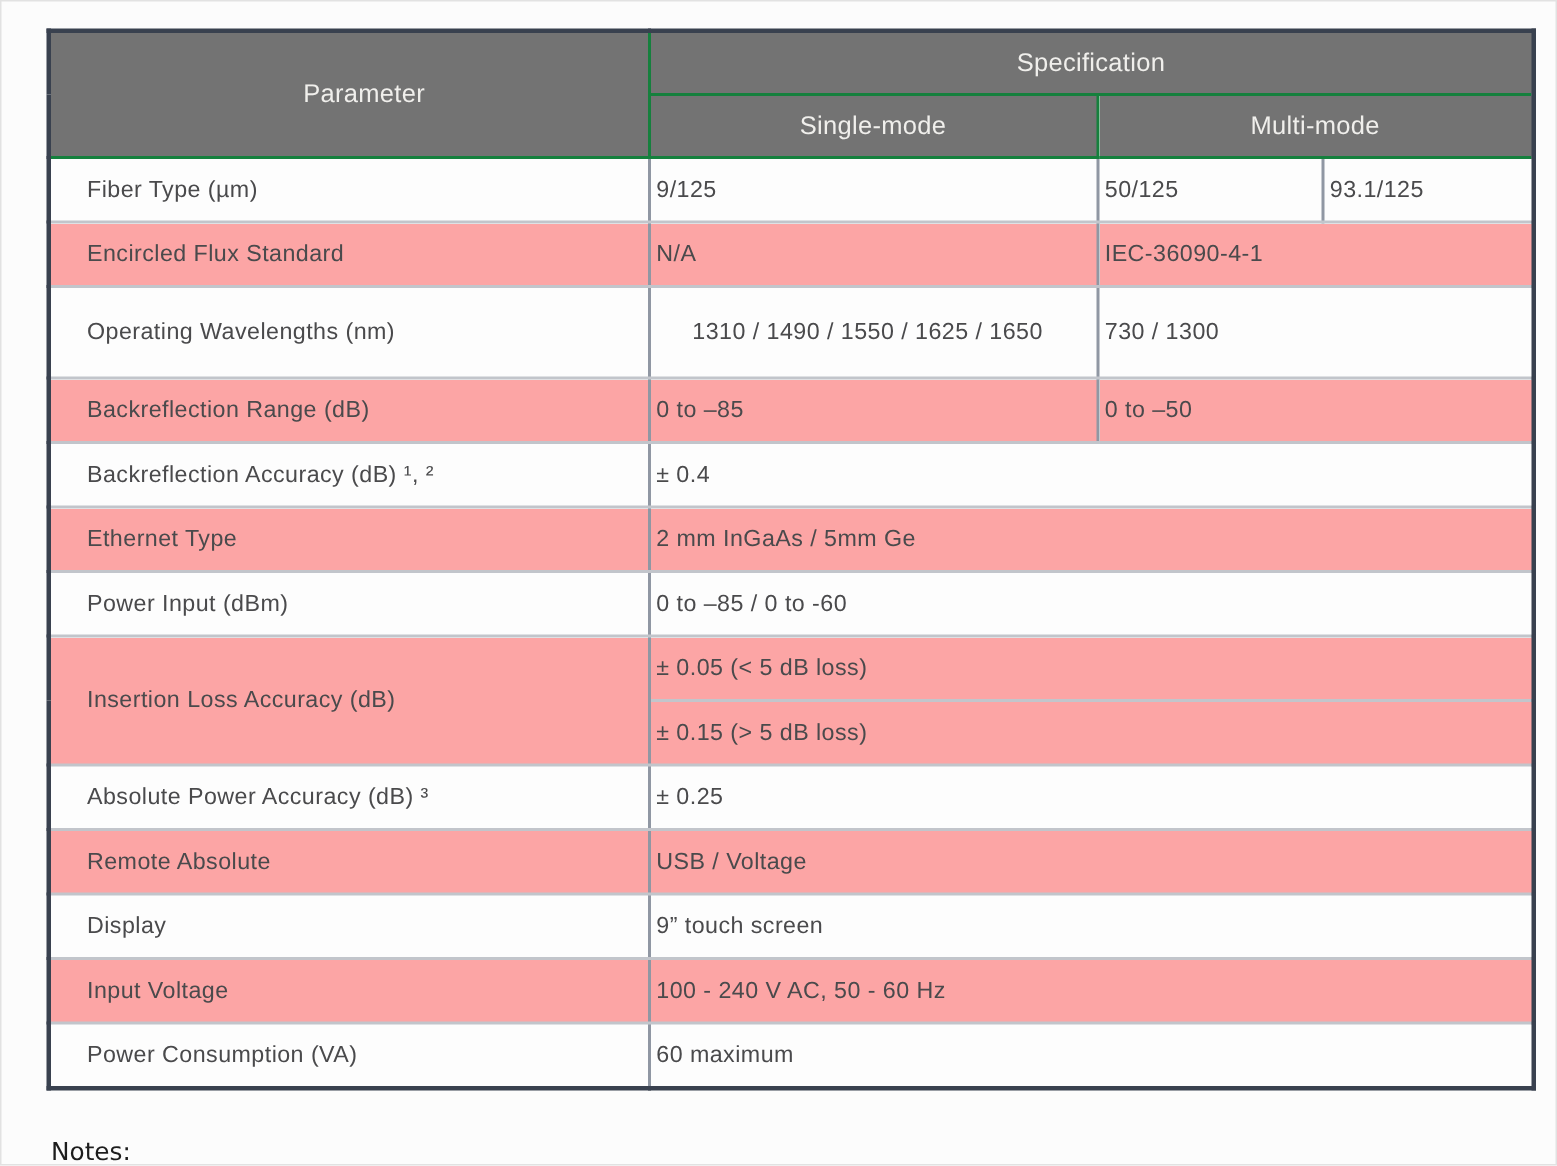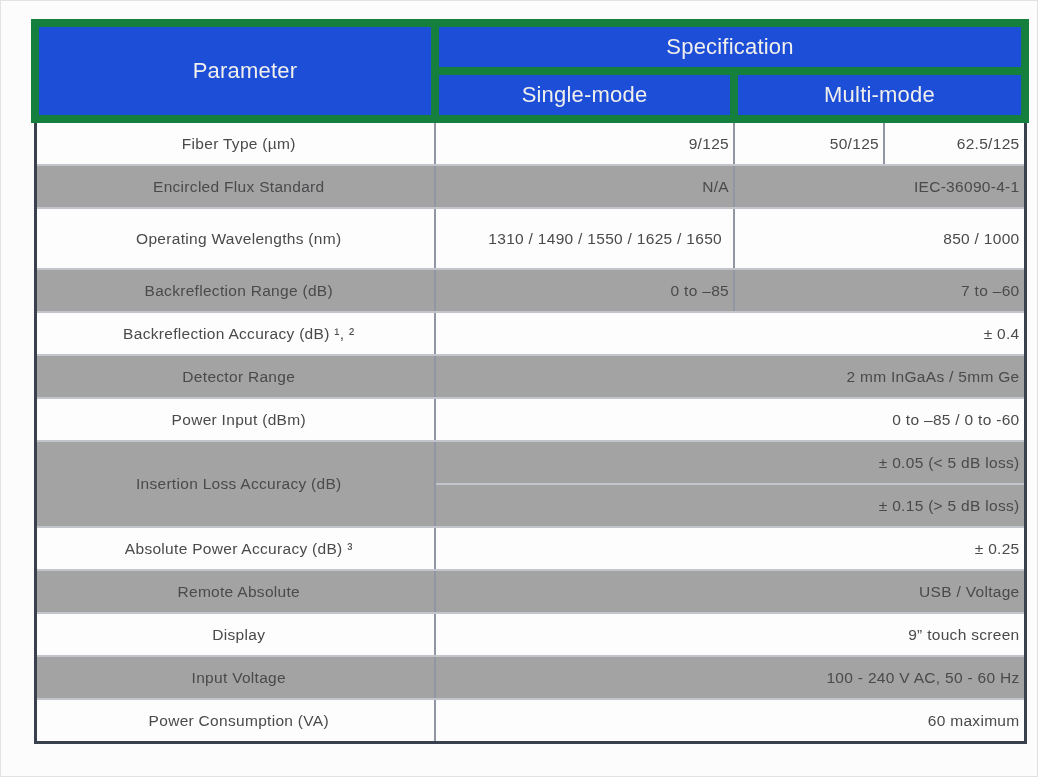--- a/index.html
+++ b/index.html
@@ -18,52 +18,52 @@
     width:990px;
     margin:18px 0 0 30px;
     border:3px solid #39414f;
   }
   .spec-table td {
     overflow:hidden;
     font-weight:normal;
   }
   
   tr.hdr td {
-    background:#1d4ed8;
+    background:#737373;
     color:#f0efec;
-    font-size:22px;
+    font-size:17px;
     letter-spacing:0.2px;
     text-align:center;
     vertical-align:middle;
-    border:8px solid #15803d;
+    border:2px solid #15803d;
   }
   td.param-h { text-align:left; padding-left:21px; }
   tr.hdr-1 td { height:38px; }
   tr.hdr-2 td { height:38px; }
 
   
   tr.body td {
     font-size:15.5px;
     color:#4a4a4c;
     letter-spacing:0.3px;
-    text-align:right;
+    text-align:left;
     vertical-align:middle;
     height:37px;
     border-top:2px solid #c2c5cb;
     border-bottom:2px solid #c2c5cb;
     border-left:2px solid #9097a3;
     border-right:2px solid #9097a3;
     background:#fdfdfd;
     padding:2px 4px;
   }
   tr.body td.param {
-    text-align:center;
-    padding-left:11px;
+    text-align:left;
+    padding-left:24px;
   }
-  tr.alt td { background:#a3a3a3; }
+  tr.alt td { background:#fca5a5; }
   tr.tall td { height:55px; }
 
   
   .notes {
     margin:27px 0 0 33px;
     font-family:"DejaVu Sans", sans-serif;
     font-size:16.5px;
     color:#1d1d1d;
     line-height:28px;
   }
@@ -88,48 +88,48 @@
     </tr>
     <tr class="hdr hdr-2">
       <td>Single-mode</td>
       <td colspan="2">Multi-mode</td>
     </tr>
 
     <tr class="body">
       <td class="param">Fiber Type (µm)</td>
       <td>9/125</td>
       <td>50/125</td>
-      <td>62.5/125</td>
+      <td>93.1/125</td>
     </tr>
 
     <tr class="body alt">
       <td class="param">Encircled Flux Standard</td>
       <td>N/A</td>
       <td colspan="2">IEC-36090-4-1</td>
     </tr>
 
     <tr class="body tall">
       <td class="param">Operating Wavelengths (nm)</td>
-      <td style="padding:2px 11px;">1310 / 1490 / 1550 / 1625 / 1650</td>
-      <td colspan="2">850 / 1000</td>
+      <td style="padding:2px 28px;">1310 / 1490 / 1550 / 1625 / 1650</td>
+      <td colspan="2">730 / 1300</td>
     </tr>
 
     <tr class="body alt">
       <td class="param">Backreflection Range (dB)</td>
       <td>0 to –85</td>
-      <td colspan="2">7 to –60</td>
+      <td colspan="2">0 to –50</td>
     </tr>
 
     <tr class="body">
       <td class="param">Backreflection Accuracy (dB) ¹, ²</td>
       <td colspan="3">± 0.4</td>
     </tr>
 
     <tr class="body alt">
-      <td class="param">Detector Range</td>
+      <td class="param">Ethernet Type</td>
       <td colspan="3">2 mm InGaAs / 5mm Ge</td>
     </tr>
 
     <tr class="body">
       <td class="param">Power Input (dBm)</td>
       <td colspan="3">0 to –85 / 0 to -60</td>
     </tr>
 
     <tr class="body alt">
       <td class="param" rowspan="2">Insertion Loss Accuracy (dB)</td>

